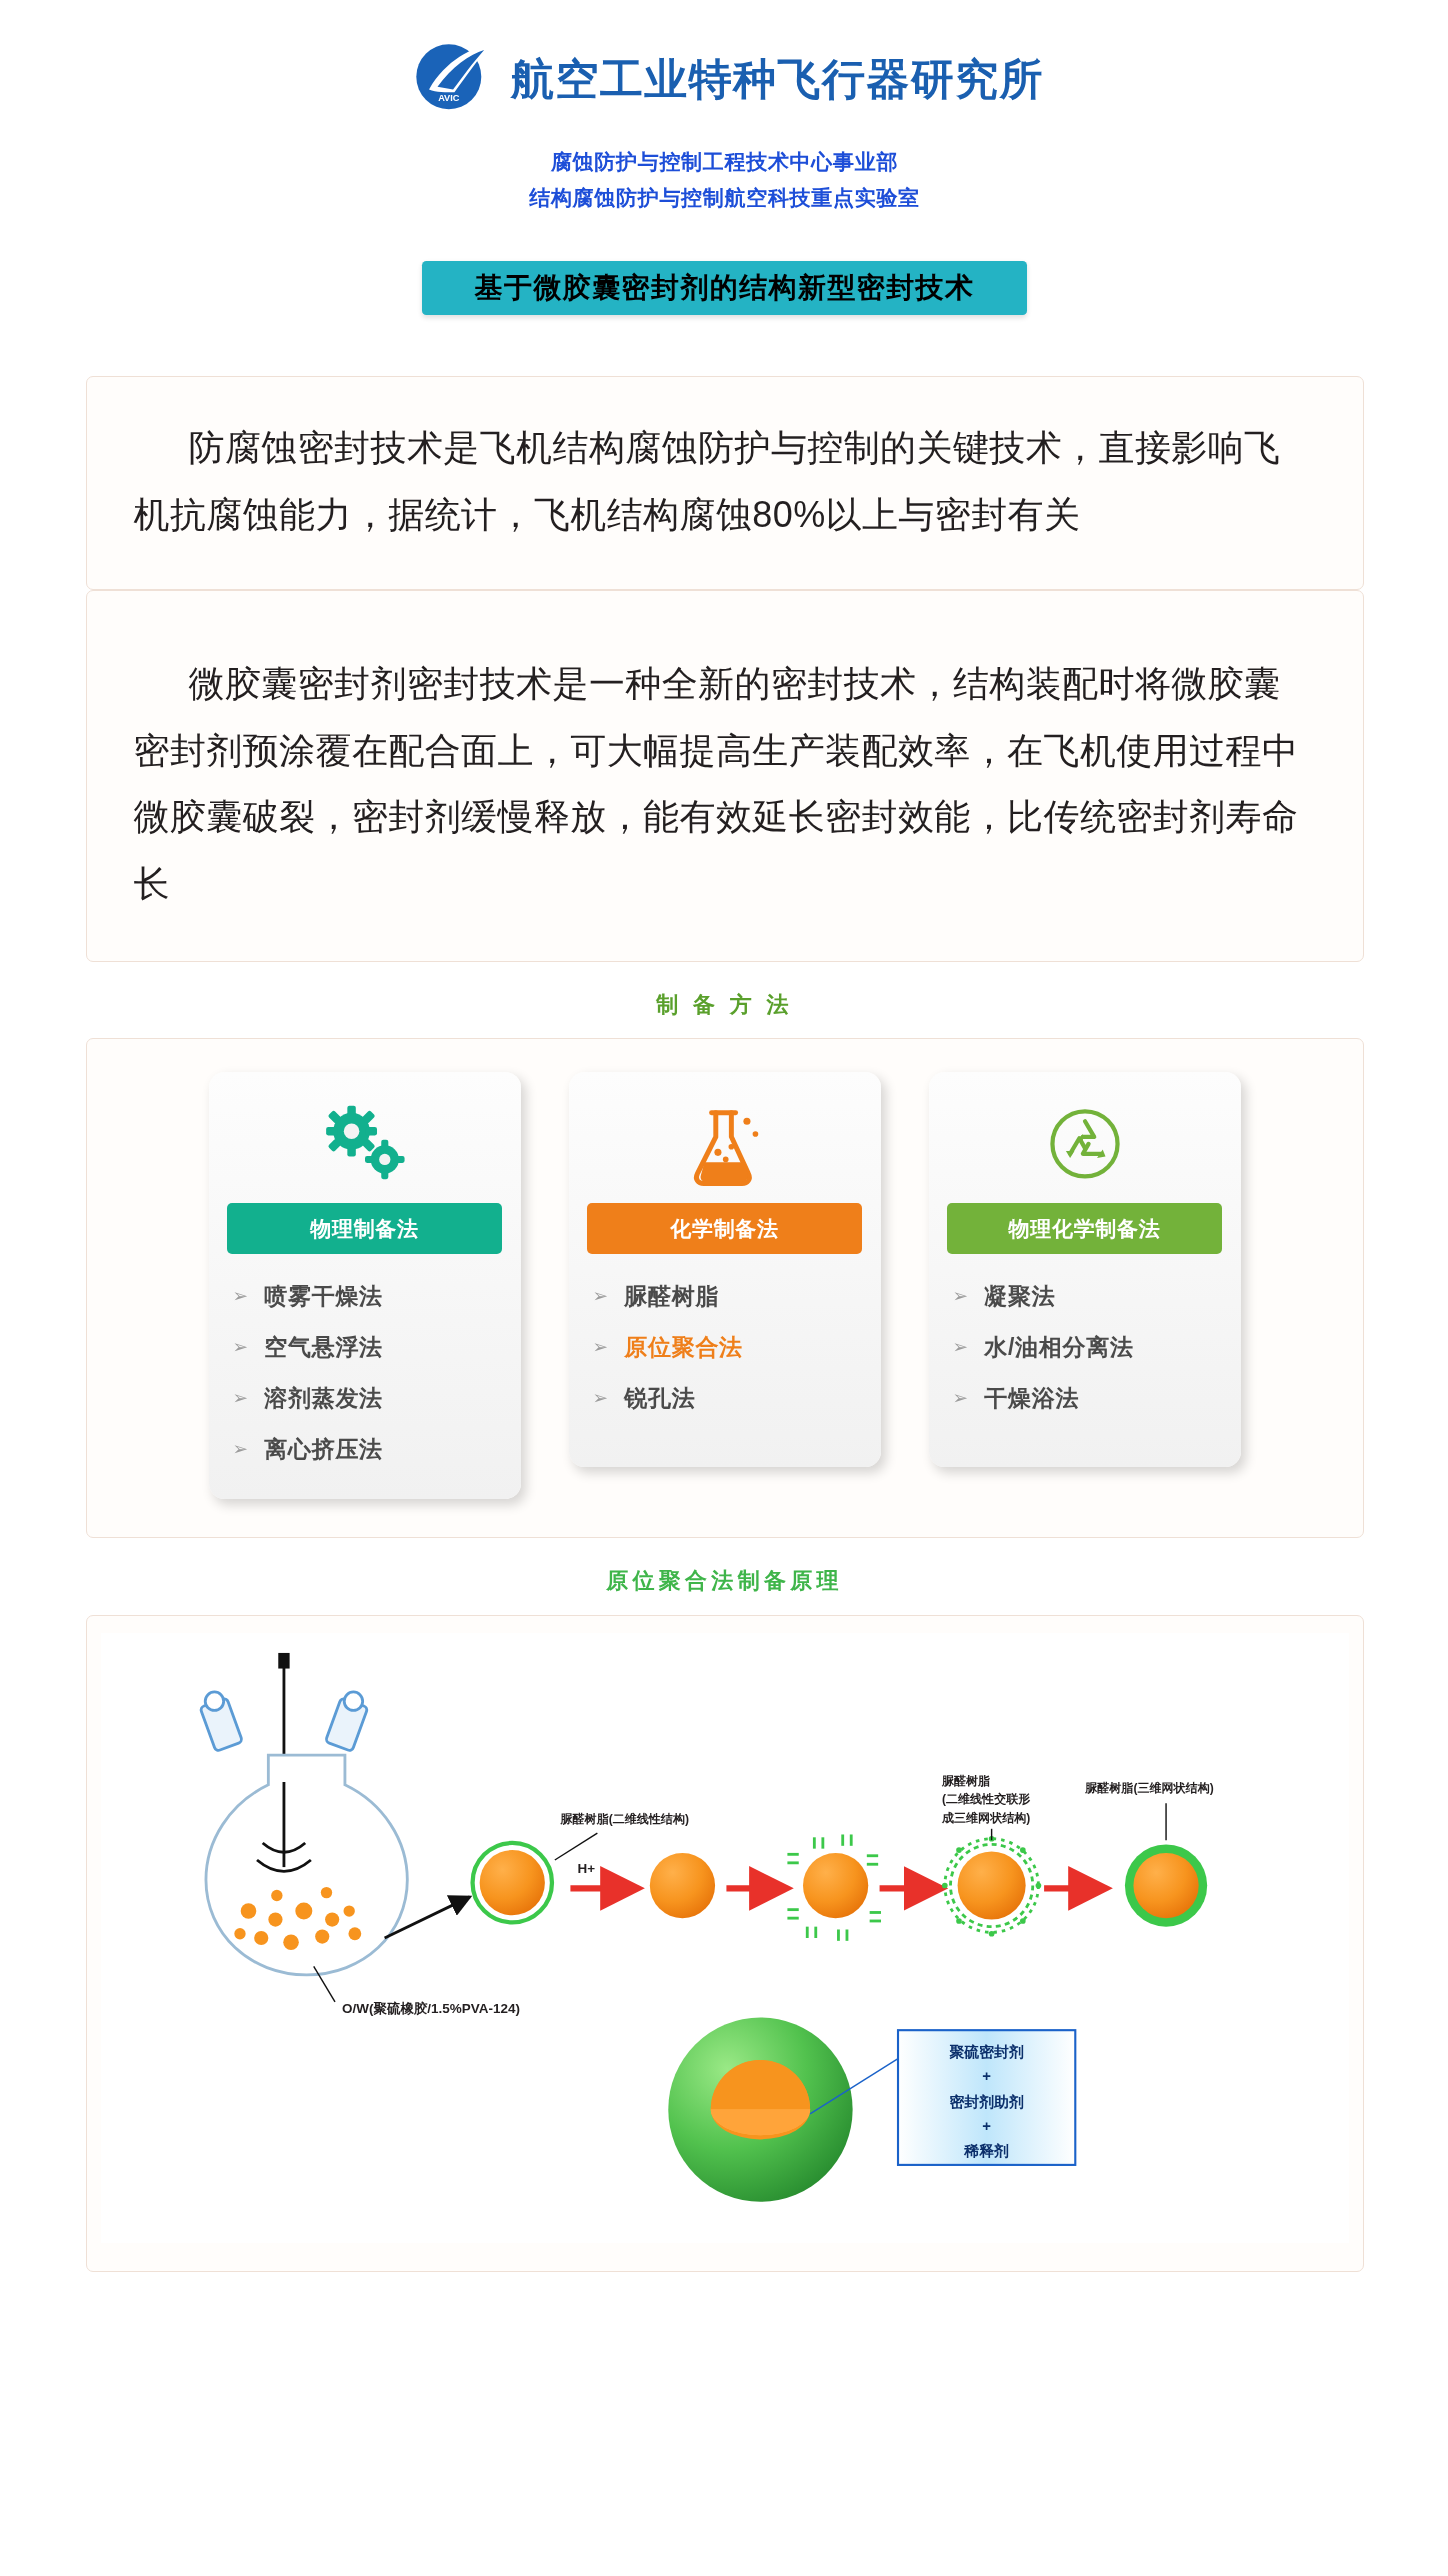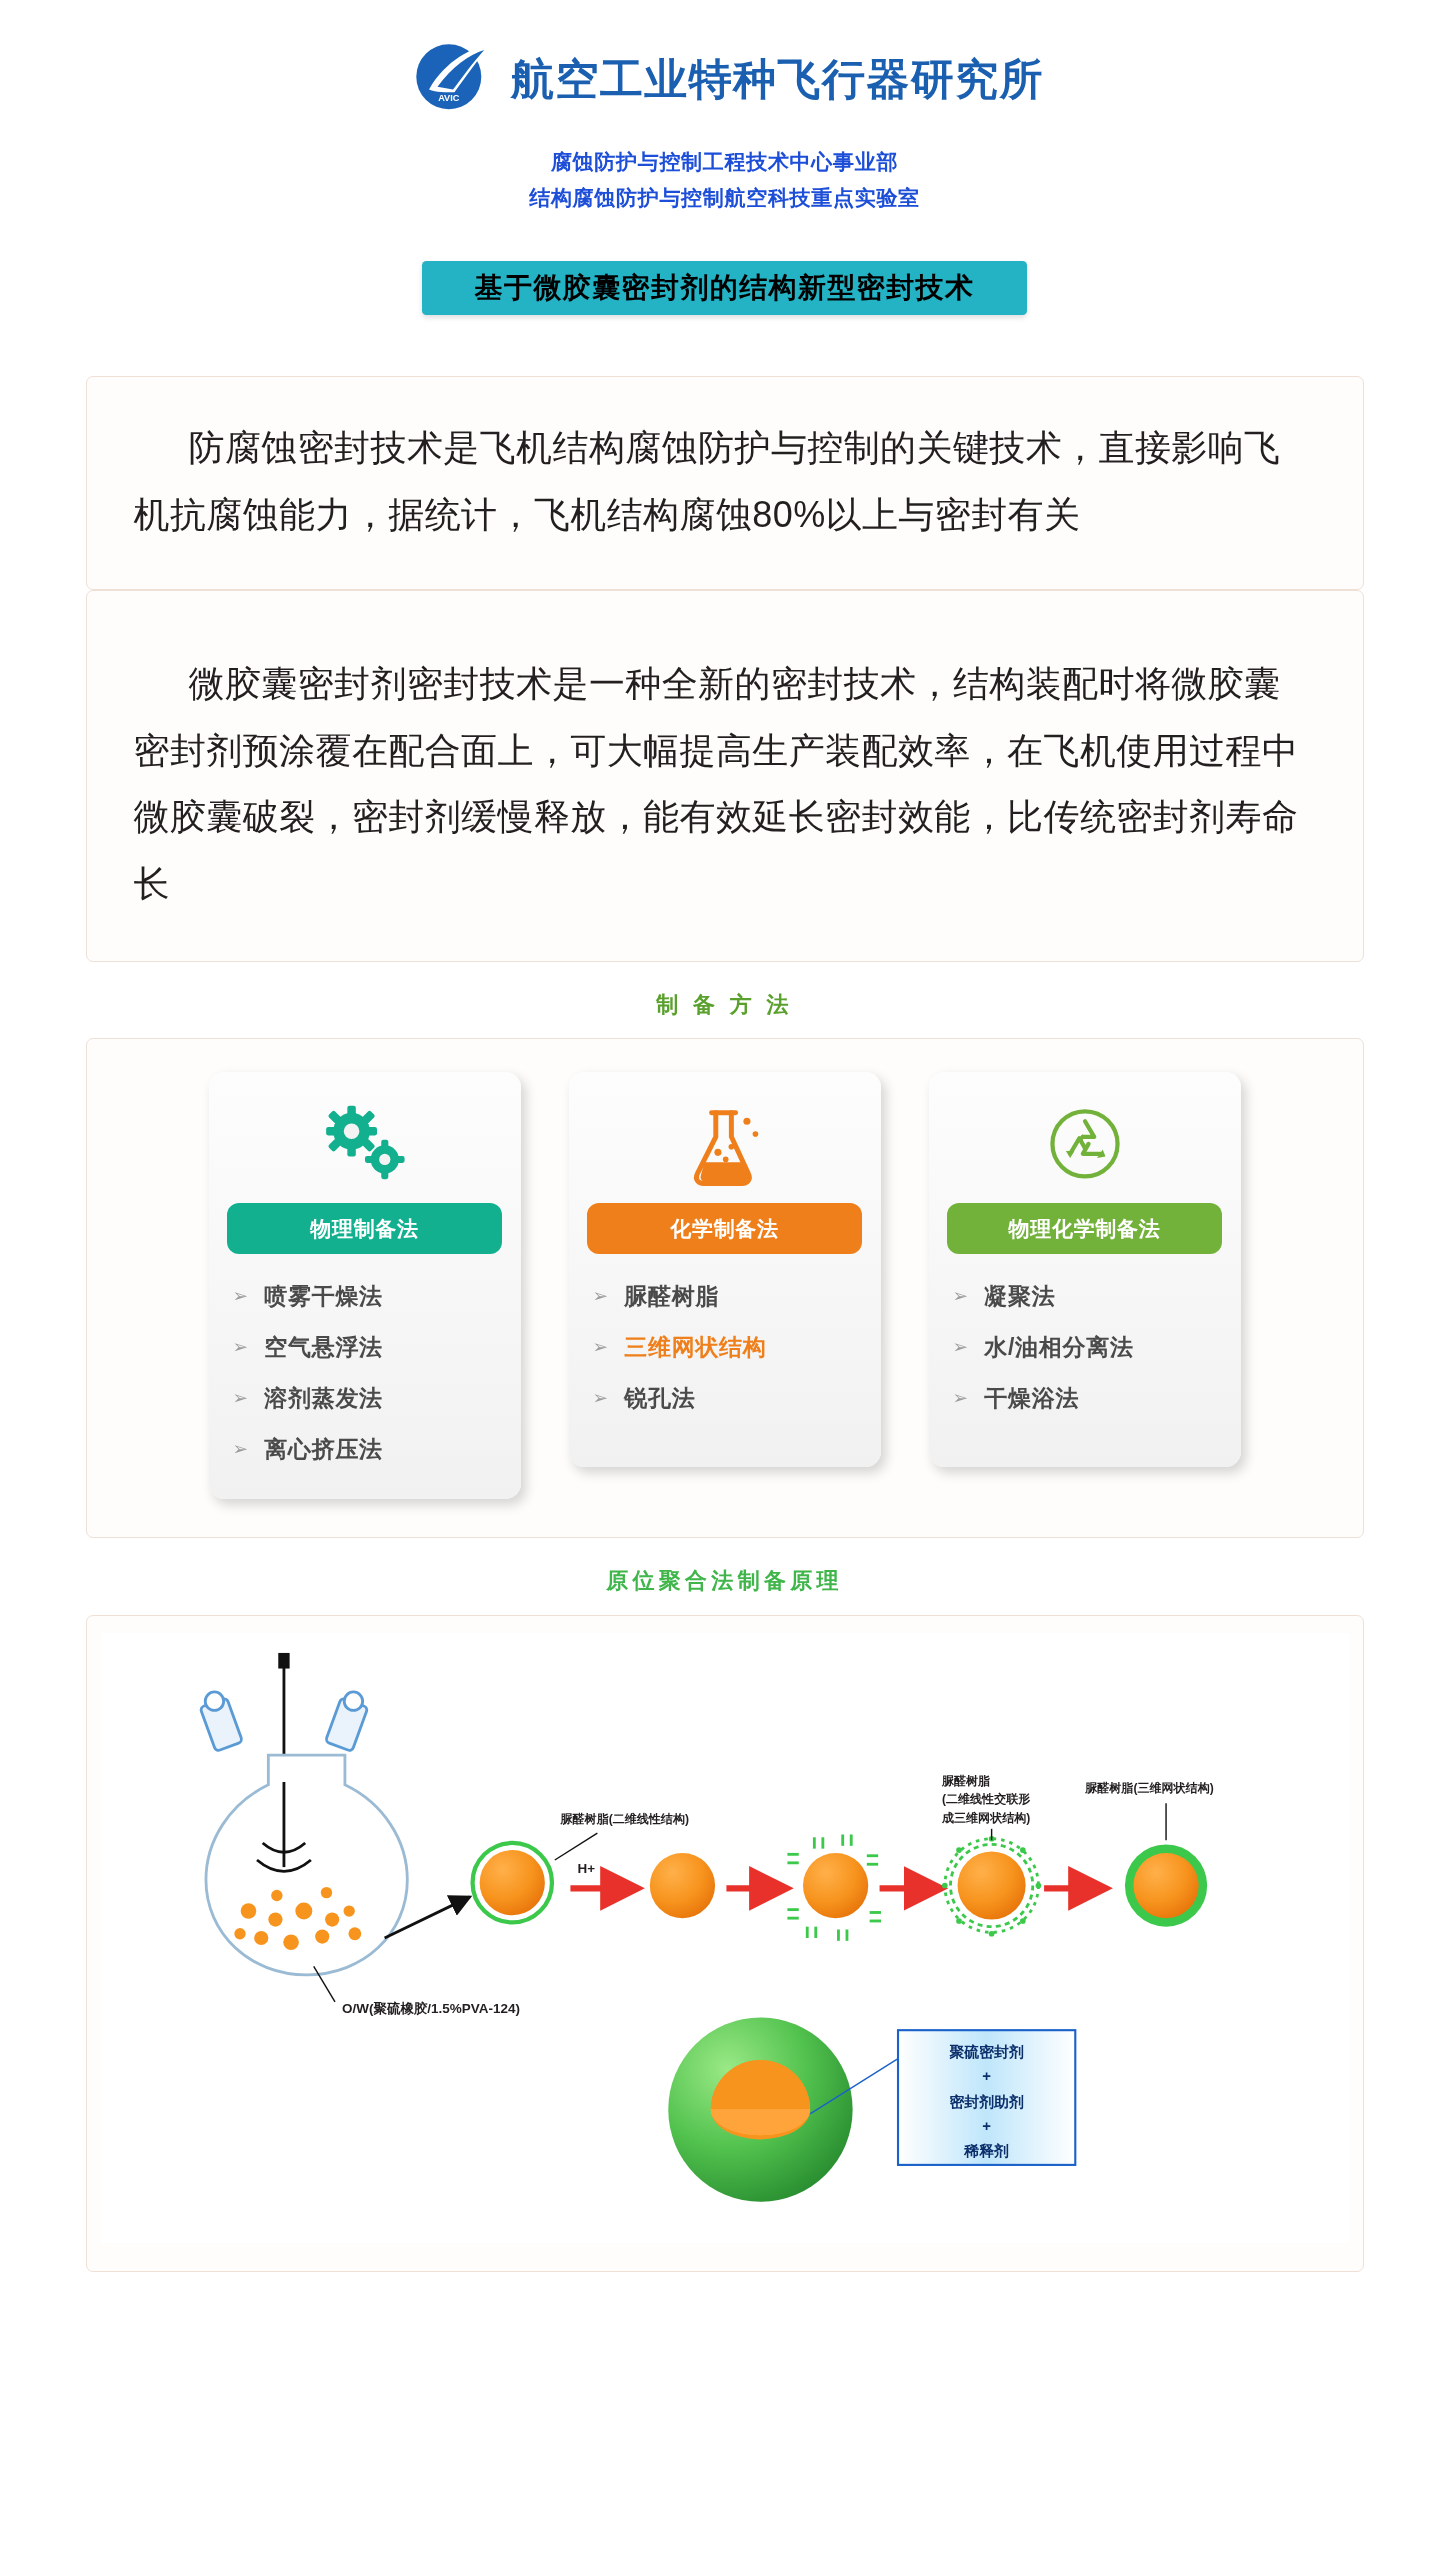--- a/index.html
+++ b/index.html
@@ -134,21 +134,21 @@
     align-items: center;
     justify-content: center;
   }
   .card-header {
     margin: 4.3px 18.5px 0 18.5px;
     color: #fff;
     font-size: 21px;
     font-weight: bold;
     text-align: center;
     padding: 11.4px 0;
-    border-radius: 12px;
+    border-radius: 5px;
     letter-spacing: 0.7px;
   }
   .card-header.teal { background: #12b08e; }
   .card-header.orange { background: #ef7f1a; }
   .card-header.green { background: #73b23a; }
 
   .card-list {
     list-style: none;
     margin: 0;
     padding: 17px 18.5px 24px 24px;
@@ -309,21 +309,21 @@
             </svg>
           </div>
           <div class="card-header orange">化学制备法</div>
           <ul class="card-list">
             <li>
                 <span class="bullet">➢</span>
                 <span>脲醛树脂</span>
               </li>
             <li class="highlight">
                 <span class="bullet">➢</span>
-                <span>三维网状结构</span>
+                <span>原位聚合法</span>
               </li>
             <li>
                 <span class="bullet">➢</span>
                 <span>锐孔法</span>
               </li>
           </ul>
         </div>
 
         <div class="card c3 short">
           <div class="card-icon">

